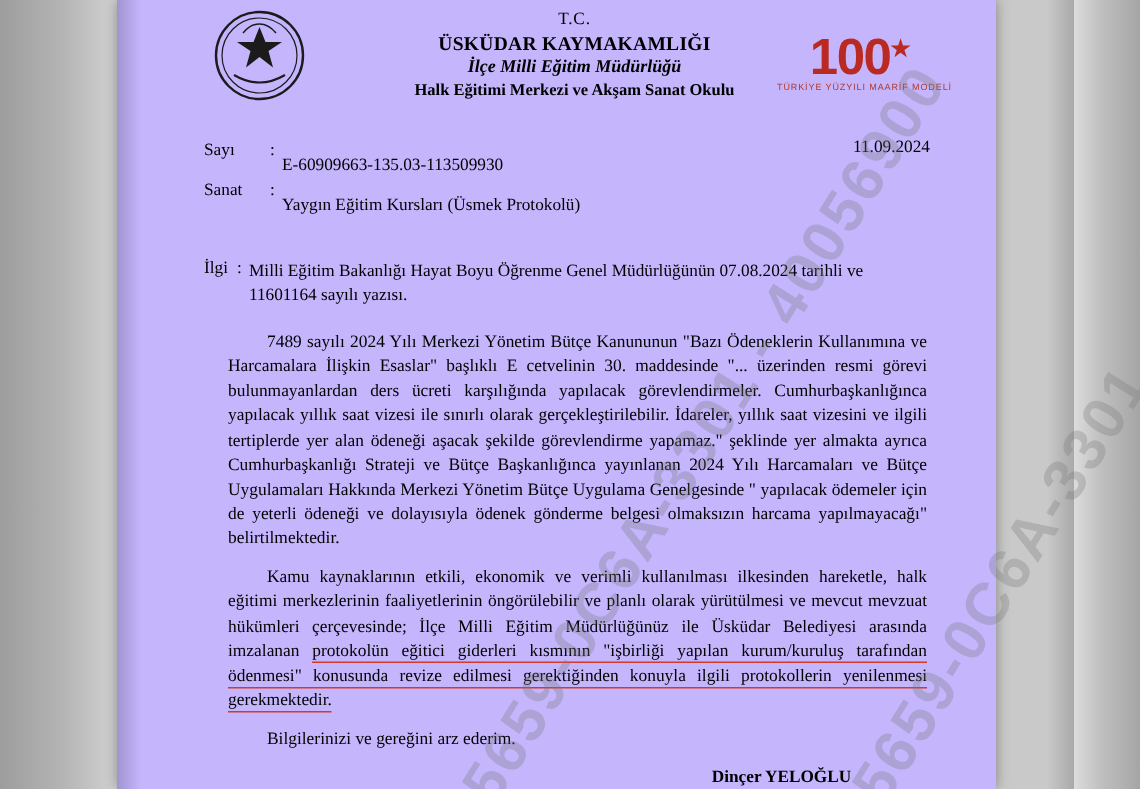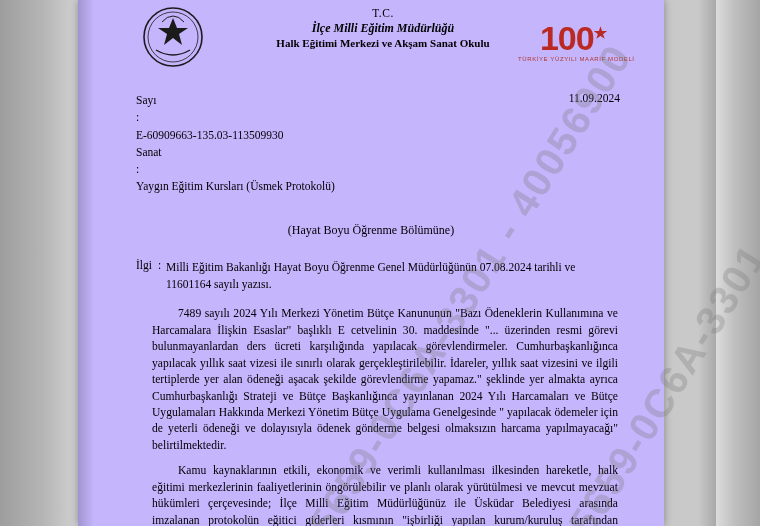--- a/index.html
+++ b/index.html
@@ -116,25 +116,24 @@
   
   .meta {
     position: relative;
     margin: 4px 0 0 0;
     padding: 0 40px 0 58px;
     font-size: 11.5px;
   }
   .meta-row {
     display: flex;
     line-height: 1.5;
-    flex-direction: column;
   }
   .meta-label { width: 44px; }
   .meta-colon { width: 8px; }
-  .meta-value { flex: 1; }
+  .meta-value { flex: 1; margin-top: 10px; }
   .meta-date {
     position: absolute;
     right: 44px;
     top: 0;
     font-size: 11.5px;
   }
 
   
   .to-block {
     text-align: center;
@@ -232,20 +231,21 @@
             <circle cx="31" cy="31" r="29" fill="none" stroke="#1b1b1b" stroke-width="1.6"></circle>
             <circle cx="31" cy="31" r="25" fill="none" stroke="#1b1b1b" stroke-width="0.8"></circle>
             <path d="M31 12 L35 22 L46 22 L37 28 L40 39 L31 32 L22 39 L25 28 L16 22 L27 22 Z" fill="#1b1b1b"></path>
             <path d="M14 44 Q31 54 48 44" fill="none" stroke="#1b1b1b" stroke-width="1.4"></path>
             <path d="M20 16 Q25 10 31 10 Q37 10 42 16" fill="none" stroke="#1b1b1b" stroke-width="1"></path>
           </svg>
         </div>
 
         <div class="header-text">
           <div class="l1">T.C.</div>
+          <div class="l2">ÜSKÜDAR KAYMAKAMLIĞI</div>
           <div class="l3">İlçe Milli Eğitim Müdürlüğü</div>
           <div class="l4">Halk Eğitimi Merkezi ve Akşam Sanat Okulu</div>
         </div>
 
         <div class="logo100">
           <div class="big">
             <span>100</span><span class="star">★</span>
           </div>
           <div class="small">TÜRKİYE YÜZYILI MAARİF MODELİ</div>
         </div>
@@ -259,21 +259,20 @@
         </div>
         <div class="meta-row">
           <div class="meta-label">Sanat</div>
           <div class="meta-colon">:</div>
           <div class="meta-value">Yaygın Eğitim Kursları (Üsmek Protokolü)</div>
         </div>
         <div class="meta-date">11.09.2024</div>
       </div>
 
       <div class="to-block">
-        <div class="to-sub">(Hayat Boyu Öğrenme Bölümüne)</div>
       </div>
 
       <div class="ilgi">
         <div class="ilgi-label">İlgi</div>
         <div class="ilgi-colon">:</div>
         <div class="ilgi-text">Milli Eğitim Bakanlığı Hayat Boyu Öğrenme Genel Müdürlüğünün 07.08.2024 tarihli ve 11601164 sayılı yazısı.</div>
       </div>
 
       <div class="body">
         <p>7489 sayılı 2024 Yılı Merkezi Yönetim Bütçe Kanununun "Bazı Ödeneklerin Kullanımına ve Harcamalara İlişkin Esaslar" başlıklı E cetvelinin 30. maddesinde "... üzerinden resmi görevi bulunmayanlardan ders ücreti karşılığında yapılacak görevlendirmeler. Cumhurbaşkanlığınca yapılacak yıllık saat vizesi ile sınırlı olarak gerçekleştirilebilir. İdareler, yıllık saat vizesini ve ilgili tertiplerde yer alan ödeneği aşacak şekilde görevlendirme yapamaz." şeklinde yer almakta ayrıca Cumhurbaşkanlığı Strateji ve Bütçe Başkanlığınca yayınlanan 2024 Yılı Harcamaları ve Bütçe Uygulamaları Hakkında Merkezi Yönetim Bütçe Uygulama Genelgesinde " yapılacak ödemeler için de yeterli ödeneği ve dolayısıyla ödenek gönderme belgesi olmaksızın harcama yapılmayacağı" belirtilmektedir.</p>

